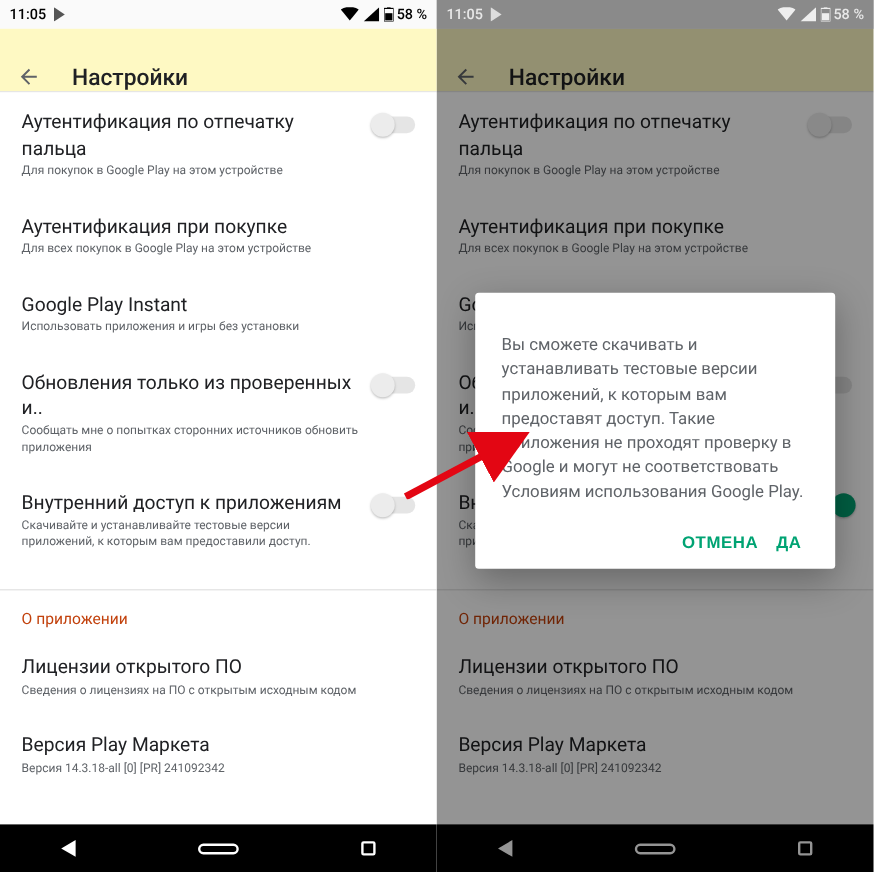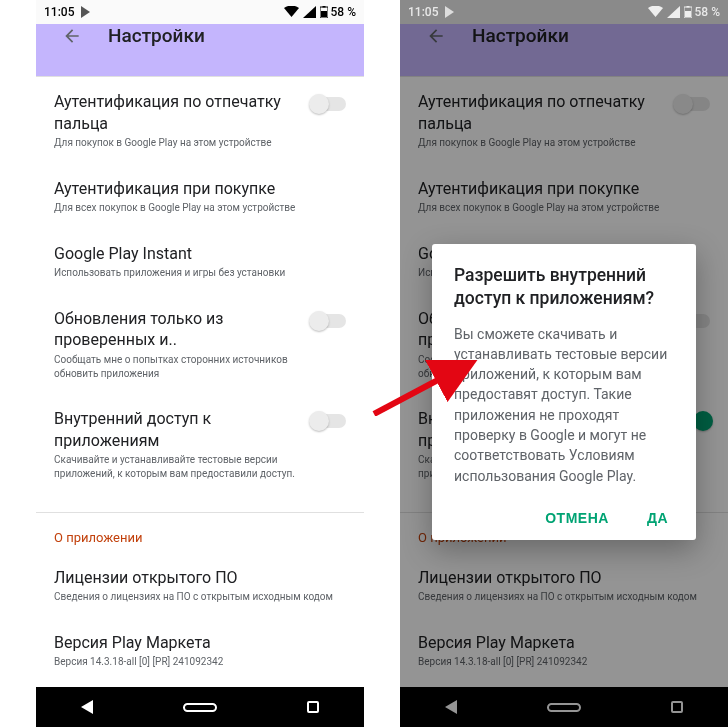--- a/index.html
+++ b/index.html
@@ -1,27 +1,27 @@
 <!DOCTYPE html>
 <html><head>
 <meta charset="utf-8">
 <style>
   * { box-sizing: border-box; margin:0; padding:0; }
   html, body { width:728px; height:727px; overflow:hidden; font-family: Roboto, "Helvetica Neue", Arial, sans-serif; }
   .wrap { display:flex; width:728px; height:727px; }
-  .phone { width:364px; height:727px; background:#fff; position:relative; display:flex; flex-direction:column;margin-left:36px; }
+  .phone { width:364px; height:727px; background:#fff; position:relative; display:flex; flex-direction:column; }
   .phone + .phone { border-left:0px solid rgba(0,0,0,0); }
 
   
   .status { height:24px; background:#fafafa; color:#000; display:flex; align-items:center; padding:0 8px; font-size:12px; font-weight:500; }
   .status .sp { flex:1; }
   .stat-ic { display:inline-flex; align-items:center; margin-left:4px; }
 
   
-  .appbar { height:52px; display:flex; align-items:flex-start; padding:0 24px; background:#c4b5fd; }
+  .appbar { height:52px; display:flex; align-items:flex-end; padding:0 12px; background:#fef9c3; }
   .appbar .back { width:24px; height:24px; display:flex; align-items:center; justify-content:center; }
   .appbar h1 { font-size:19px; font-weight:500; margin-left:24px; color:#202124; }
   .divider { height:1px; background:#e0e0e0; }
 
   .content { flex:1 1 auto; overflow:hidden; background:#fff; display:flex; flex-direction:column; }
 
   .row { padding:14px 18px 14px 18px; display:flex; align-items:flex-start; }
   .row .txt { flex:1 1 auto; padding-right:12px; }
   .row .ttl { font-size:16px; color:#202124; line-height:1.35; }
   .row .sub { font-size:10px; color:#5f6368; line-height:1.35; margin-top:2px; }
@@ -40,21 +40,21 @@
 
   .pill { width:34px; height:9px; border:2px solid #fff; border-radius:8px; }
   .tri { width:0; height:0; border-top:7px solid transparent; border-bottom:7px solid transparent; border-right:12px solid #fff; }
   .sq { width:12px; height:12px; border:2px solid #fff; border-radius:2px; }
 
   
   .dimmer { position:absolute; inset:0; background:rgba(0,0,0,0.42); z-index:5; }
   .dialog { position:absolute; left:32px; right:32px; top:244px; background:#fff; border-radius:3px; z-index:6; box-shadow:0 10px 30px rgba(0,0,0,0.3); padding:20px 22px 8px 22px; }
   .dialog h2 { font-size:17.5px; font-weight:500; color:#202124; line-height:1.3; }
   .dialog p { font-size:14px; color:#5f6368; margin-top:14px; line-height:1.45; }
-  .dialog .actions { display:flex; justify-content:flex-end; margin-top:18px; gap:38px; padding:6px 6px; }
+  .dialog .actions { display:flex; justify-content:flex-end; margin-top:18px; gap:15px; padding:6px 6px; }
   .dialog .actions button { background:none; border:none; color:#00a373; font-size:14px; font-weight:600; letter-spacing:0.5px; cursor:pointer; }
 
   
   .arrow { position:absolute; z-index:10; left:-28px; top:360px; width:110px; height:56px; pointer-events:none; }
 
   .phone.right .status { background:#949494; color:#000; }
   .phone.right .status .stat-ic svg * { }
 </style>
 </head>
 <body>
@@ -289,21 +289,20 @@
           <span class="pill"></span>
         </span>
       <span class="navbtn">
           <span class="sq"></span>
         </span>
     </div>
 
     <div class="dimmer"></div>
 
     <div class="dialog">
-      <h2>Разрешить внутренний доступ к приложениям?</h2>
       <p>Вы сможете скачивать и устанавливать тестовые версии приложений, к которым вам предоставят доступ. Такие приложения не проходят проверку в Google и могут не соответствовать Условиям использования Google Play.</p>
       <div class="actions">
         <button>ОТМЕНА</button>
         <button>ДА</button>
       </div>
     </div>
 
     <svg class="arrow" viewBox="0 0 110 56">
       <defs>
         <marker id="ah" markerWidth="8" markerHeight="8" refX="6" refY="4" orient="auto">

